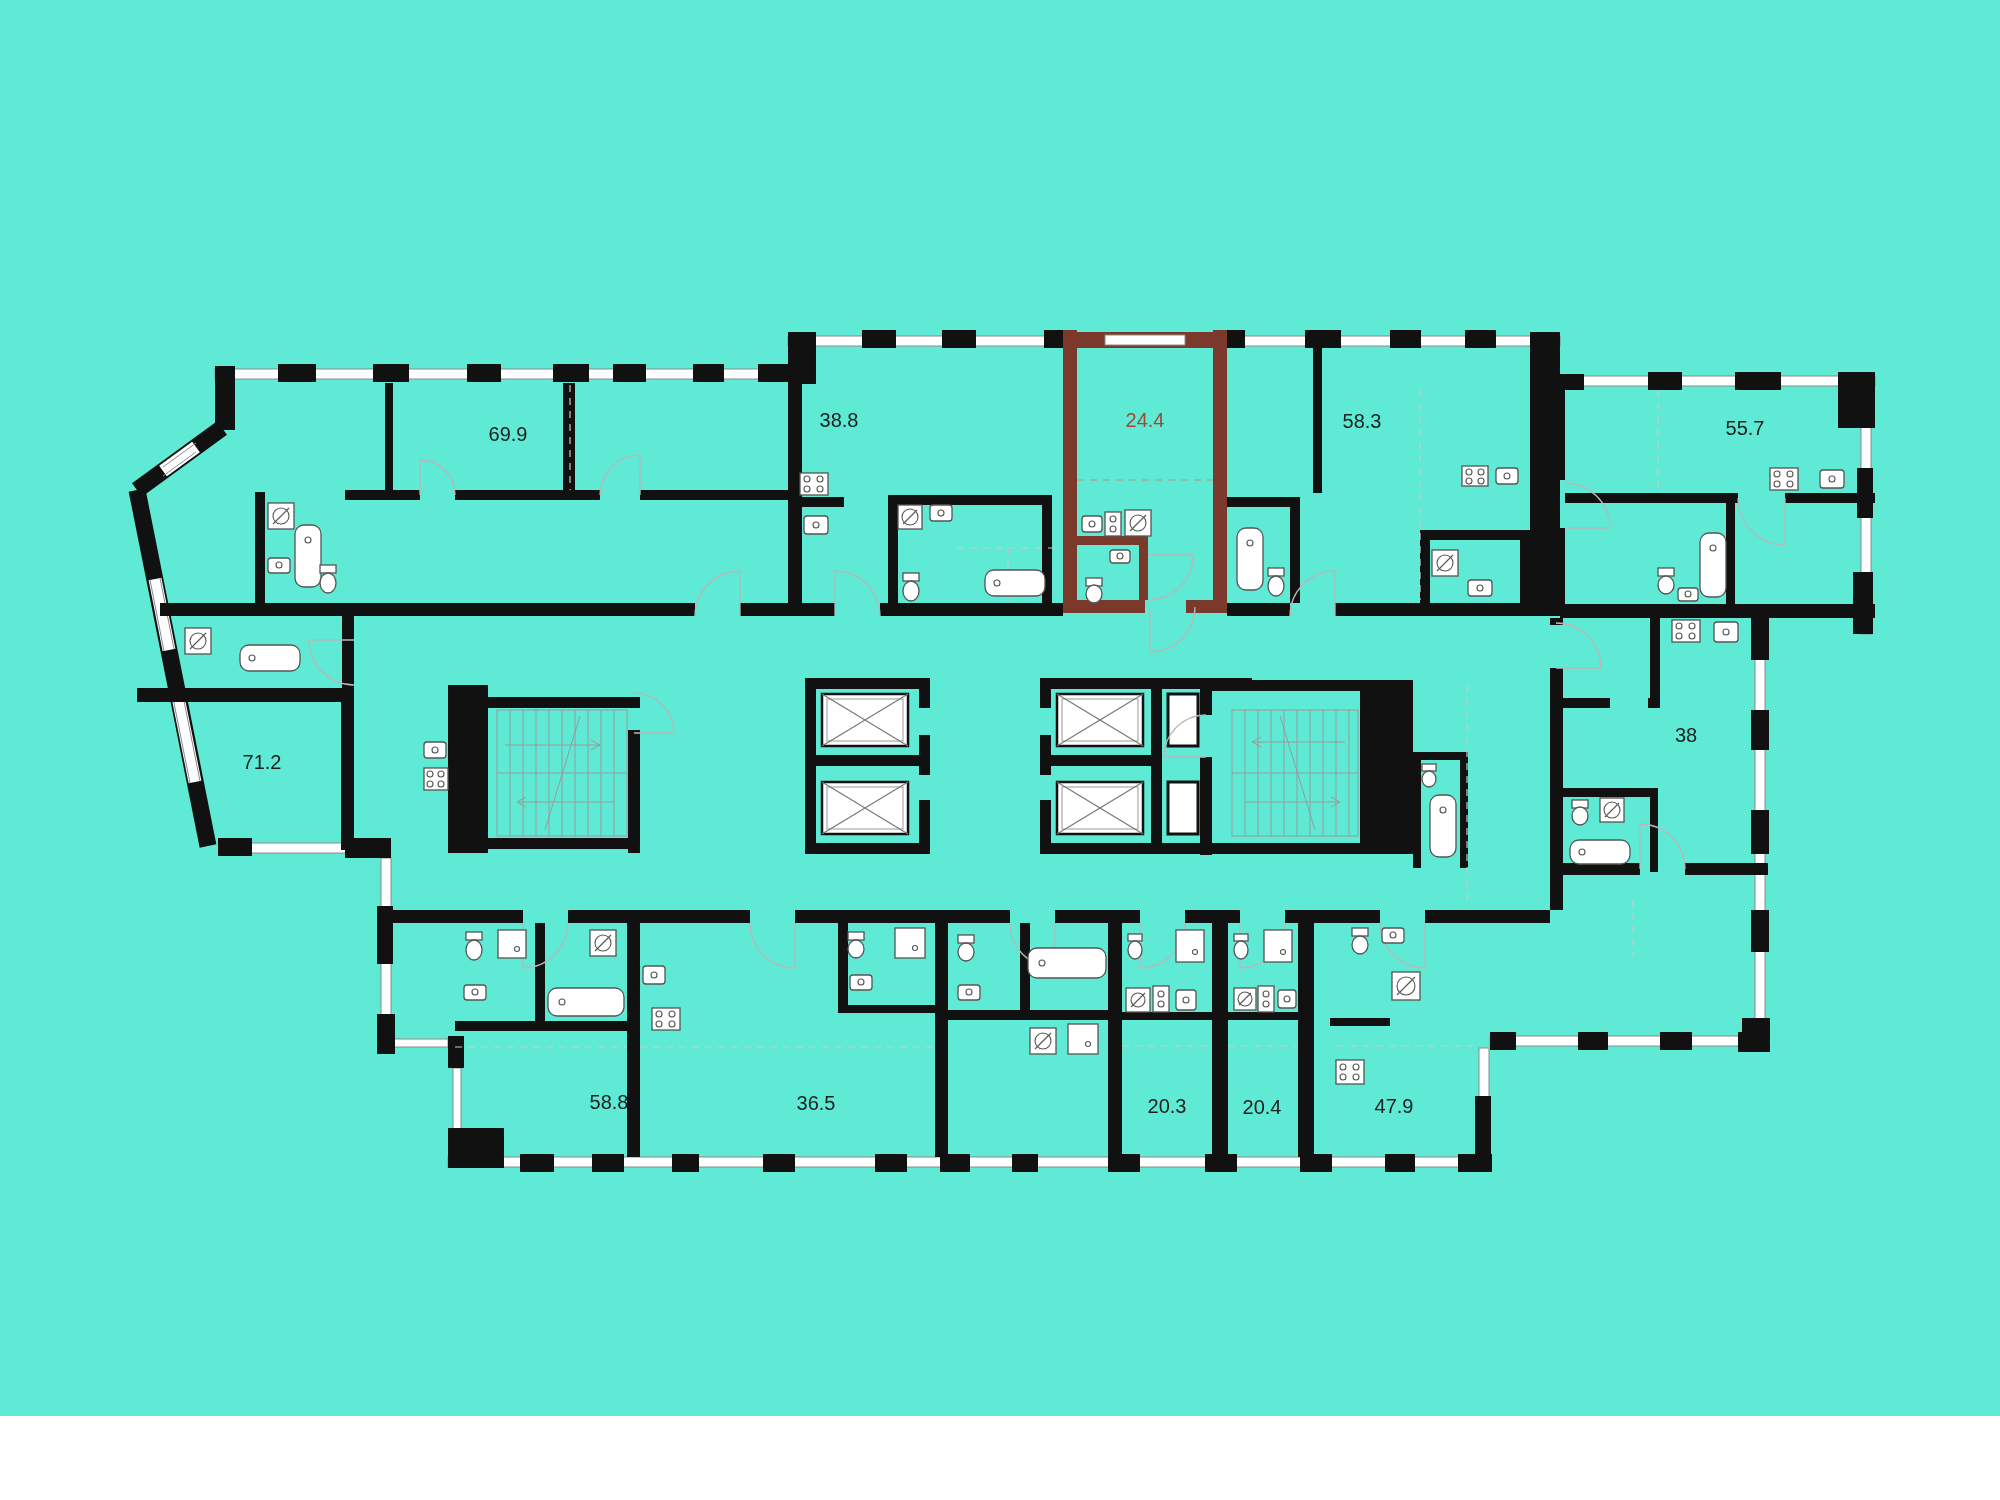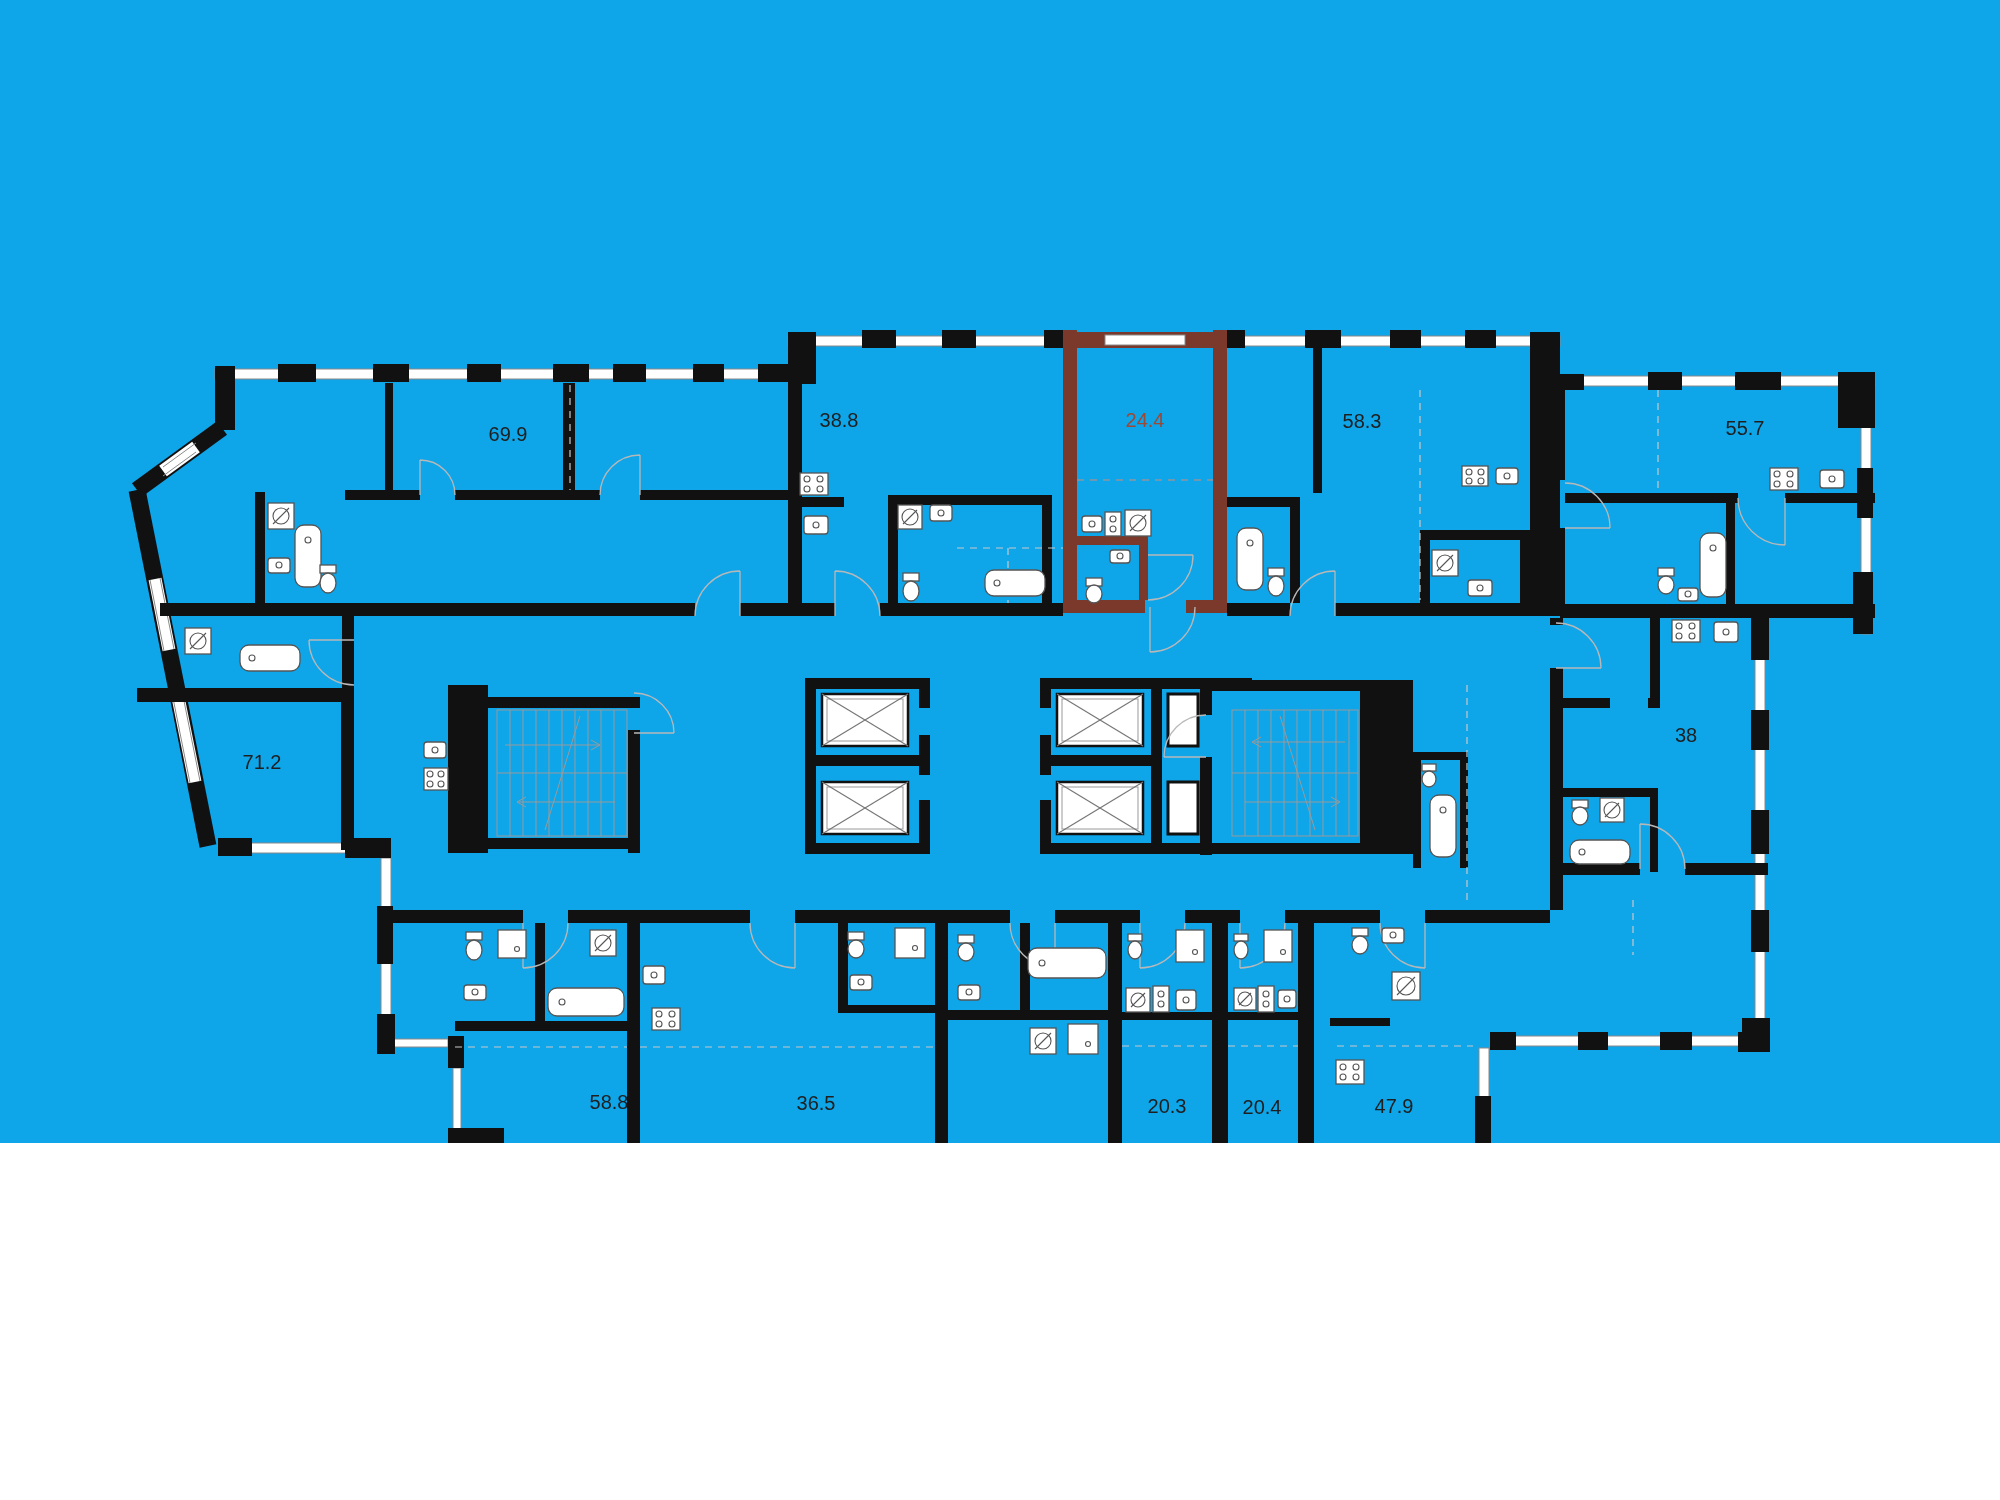--- a/index.html
+++ b/index.html
@@ -1,16 +1,16 @@
 <!DOCTYPE html>
 <html><head>
 <meta charset="utf-8">
 <style>
   html,body{margin:0;padding:0;background:#ffffff;}
-  .stage{width:2000px;height:1143px;position:relative;background:#0ea5e9;}
+  .stage{width:2000px;height:1416px;position:relative;background:#5eead4;}
   svg{display:block}
   .wall{fill:#111111;}
   .hwall{fill:#7a392a;}
   .win{fill:#ffffff;stroke:#8a8a8a;stroke-width:1;}
   .fix{fill:#ffffff;stroke:#555555;stroke-width:1.3;}
   .fixl{fill:none;stroke:#555555;stroke-width:1.1;}
   .arc{fill:none;stroke:#b8b8b8;stroke-width:1.3;}
   .dash{stroke:#c9c9c9;stroke-dasharray:7 6;fill:none;stroke-width:1.2;}
   .dashh{stroke:#cf8d79;stroke-dasharray:7 6;fill:none;stroke-width:1.2;}
   .tread{stroke:#9a9a9a;stroke-width:1;fill:none;}

